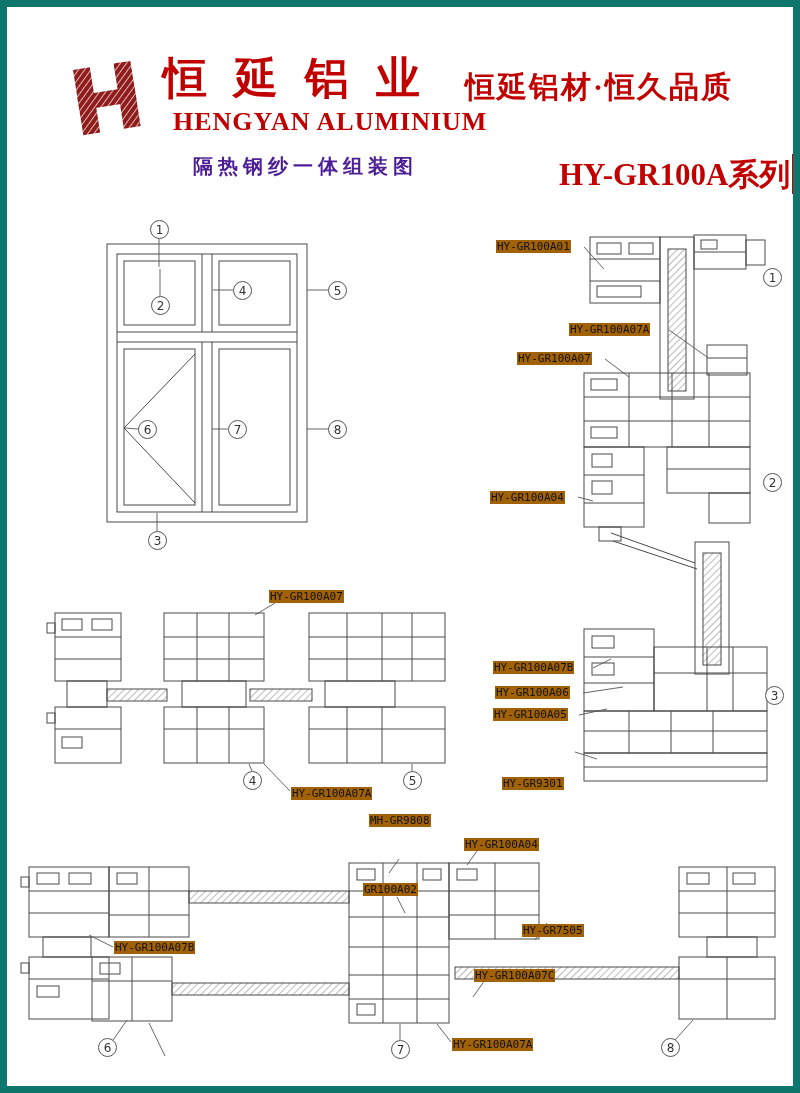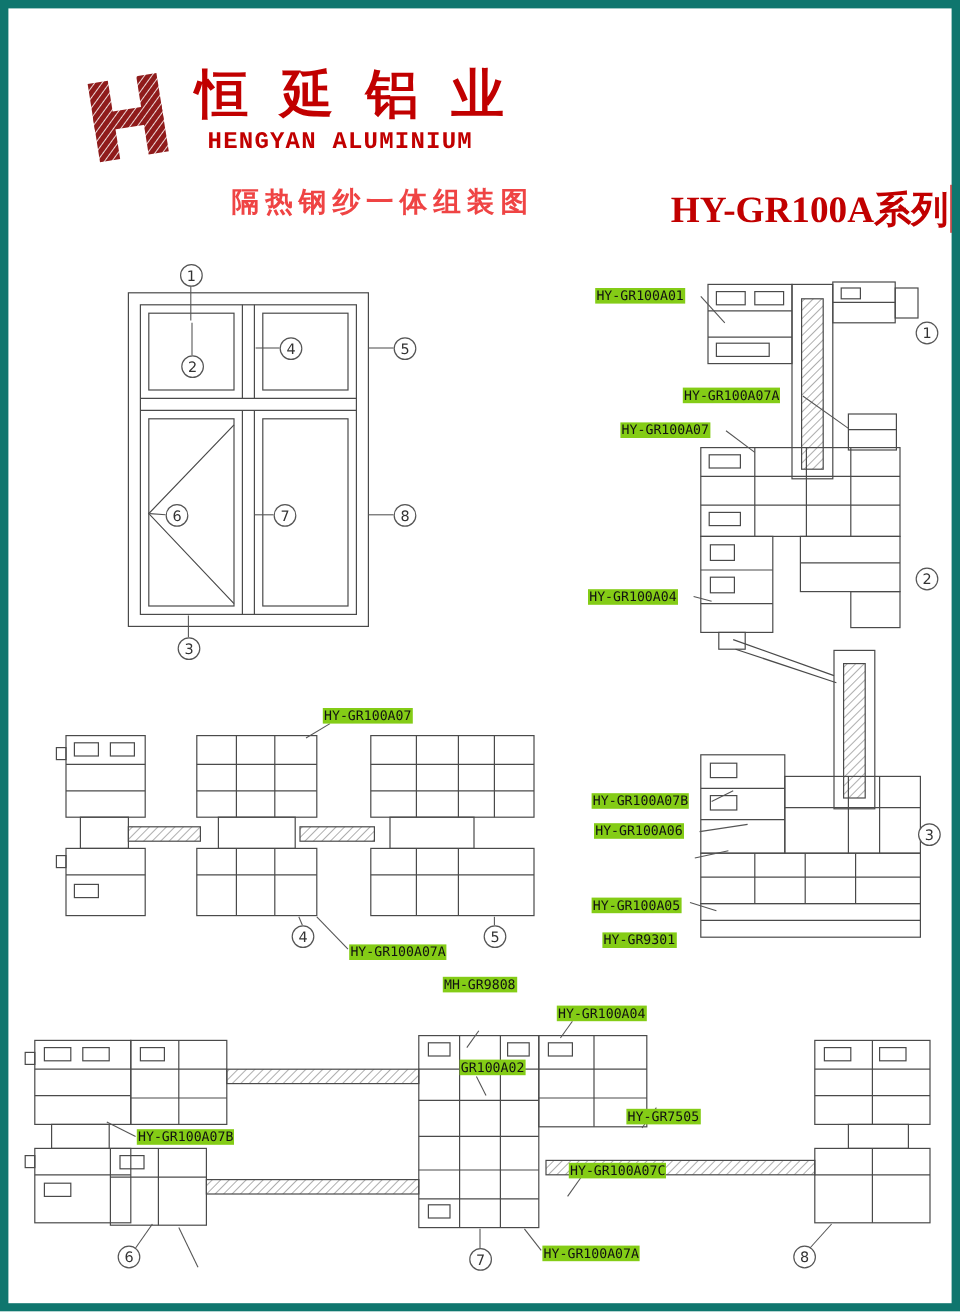--- a/index.html
+++ b/index.html
@@ -4,36 +4,36 @@
 <style>
   * { margin:0; padding:0; box-sizing:border-box; }
   html,body { background:#ffffff; font-family:"Liberation Sans",sans-serif; }
   .page { position:relative; width:800px; height:1093px; background:#fff;
           border:7px solid #0f766e; overflow:hidden; }
 
   
   .logo { position:absolute; left:50px; top:42px; width:100px; height:98px; }
   .hdr-red { position:absolute; color:#c10000; font-family:"Liberation Serif",serif; }
   .company-name { left:156px; top:42px; font-size:44px; font-weight:700; letter-spacing:8px; }
-  .company-en   { left:166px; top:100px; font-size:20px; font-weight:600; letter-spacing:1px;font-family:Liberation Mono, monospace; }
+  .company-en   { left:166px; top:100px; font-size:26px; font-weight:600; letter-spacing:1px; }
   .slogan       { left:458px; top:60px; font-size:30px; font-weight:700; letter-spacing:2px; }
   .series-title { left:552px; top:147px; font-size:31px; font-weight:700; }
-  .drawing-title{ position:absolute; left:186px; top:146px; font-size:23px; color:#ef4444;
+  .drawing-title{ position:absolute; left:186px; top:146px; font-size:20px; color:#4c1d95;
                   font-weight:700; letter-spacing:5px; font-family:"Liberation Serif",serif; }
   .red-block { position:absolute; left:785px; top:147px; width:15px; height:40px; background:#c10000; }
 
   
   .linework { position:absolute; left:0; top:0; width:800px; height:1093px; }
   .ln *:not(.glass) { stroke:#4a4a4a; stroke-width:1; fill:none; }
   .ln .glass { stroke:#4a4a4a; stroke-width:1; }
   .leader line { stroke:#555; stroke-width:0.9; }
 
   
   .plabel { position:absolute; font-family:"DejaVu Sans Mono",monospace; font-size:11px;
-            line-height:13px; color:#111; background:#84cc16; padding:0 1px; white-space:nowrap; }
+            line-height:13px; color:#111; background:#a16207; padding:0 1px; white-space:nowrap; }
   .callout { position:absolute; width:19px; height:19px; border:1.5px solid #555; border-radius:50%;
              background:#fff; font-size:12px; color:#333; display:flex; align-items:center;
              justify-content:center; font-family:"DejaVu Sans",sans-serif; }
 </style>
 </head>
 <body>
 
 <div class="page">
 
   <svg class="logo" viewBox="0 0 100 98">
@@ -44,20 +44,21 @@
       </pattern>
     </defs>
     <g transform="rotate(-9 50 50)">
       <rect x="21" y="16" width="17" height="66" fill="url(#lh)"></rect>
       <rect x="62" y="16" width="17" height="66" fill="url(#lh)"></rect>
       <rect x="21" y="42" width="58" height="15" fill="url(#lh)"></rect>
     </g>
   </svg>
   <div class="hdr-red company-name">恒 延 铝 业</div>
   <div class="hdr-red company-en">HENGYAN ALUMINIUM</div>
+  <div class="hdr-red slogan">恒延铝材·恒久品质</div>
   <div class="drawing-title">隔热钢纱一体组装图</div>
   <div class="hdr-red series-title">HY-GR100A系列</div>
   <div class="red-block"></div>
 
   <svg class="linework" viewBox="0 0 800 1093">
     <defs>
       <pattern id="hatch" width="5" height="5" patternUnits="userSpaceOnUse" patternTransform="rotate(45)">
         <line x1="0" y1="0" x2="0" y2="5" stroke="#777" stroke-width="1"></line>
       </pattern>
     </defs>
@@ -260,28 +261,28 @@
       <line x1="668" y1="1033" x2="686" y2="1013"></line>
     </g>
   </svg>
 
   <div class="plabel" style="left:489px;top:233px">HY-GR100A01</div>
   <div class="plabel" style="left:562px;top:316px">HY-GR100A07A</div>
   <div class="plabel" style="left:510px;top:345px">HY-GR100A07</div>
   <div class="plabel" style="left:483px;top:484px">HY-GR100A04</div>
   <div class="plabel" style="left:486px;top:654px">HY-GR100A07B</div>
   <div class="plabel" style="left:488px;top:679px">HY-GR100A06</div>
-  <div class="plabel" style="left:486px;top:741px">HY-GR100A05</div>
+  <div class="plabel" style="left:486px;top:701px">HY-GR100A05</div>
   <div class="plabel" style="left:495px;top:770px">HY-GR9301</div>
 
   <div class="plabel" style="left:262px;top:583px">HY-GR100A07</div>
   <div class="plabel" style="left:284px;top:780px">HY-GR100A07A</div>
 
   <div class="plabel" style="left:362px;top:807px">MH-GR9808</div>
-  <div class="plabel" style="left:376px;top:876px">GR100A02</div>
+  <div class="plabel" style="left:356px;top:876px">GR100A02</div>
   <div class="plabel" style="left:457px;top:831px">HY-GR100A04</div>
   <div class="plabel" style="left:515px;top:917px">HY-GR7505</div>
   <div class="plabel" style="left:107px;top:934px">HY-GR100A07B</div>
   <div class="plabel" style="left:467px;top:962px">HY-GR100A07C</div>
   <div class="plabel" style="left:445px;top:1031px">HY-GR100A07A</div>
   <div class="plabel" style="left:159px;top:1088px">HY-GR90A03</div>
 
   <div class="callout" style="left:143px;top:213px">1</div>
   <div class="callout" style="left:144px;top:289px">2</div>
   <div class="callout" style="left:141px;top:524px">3</div>

